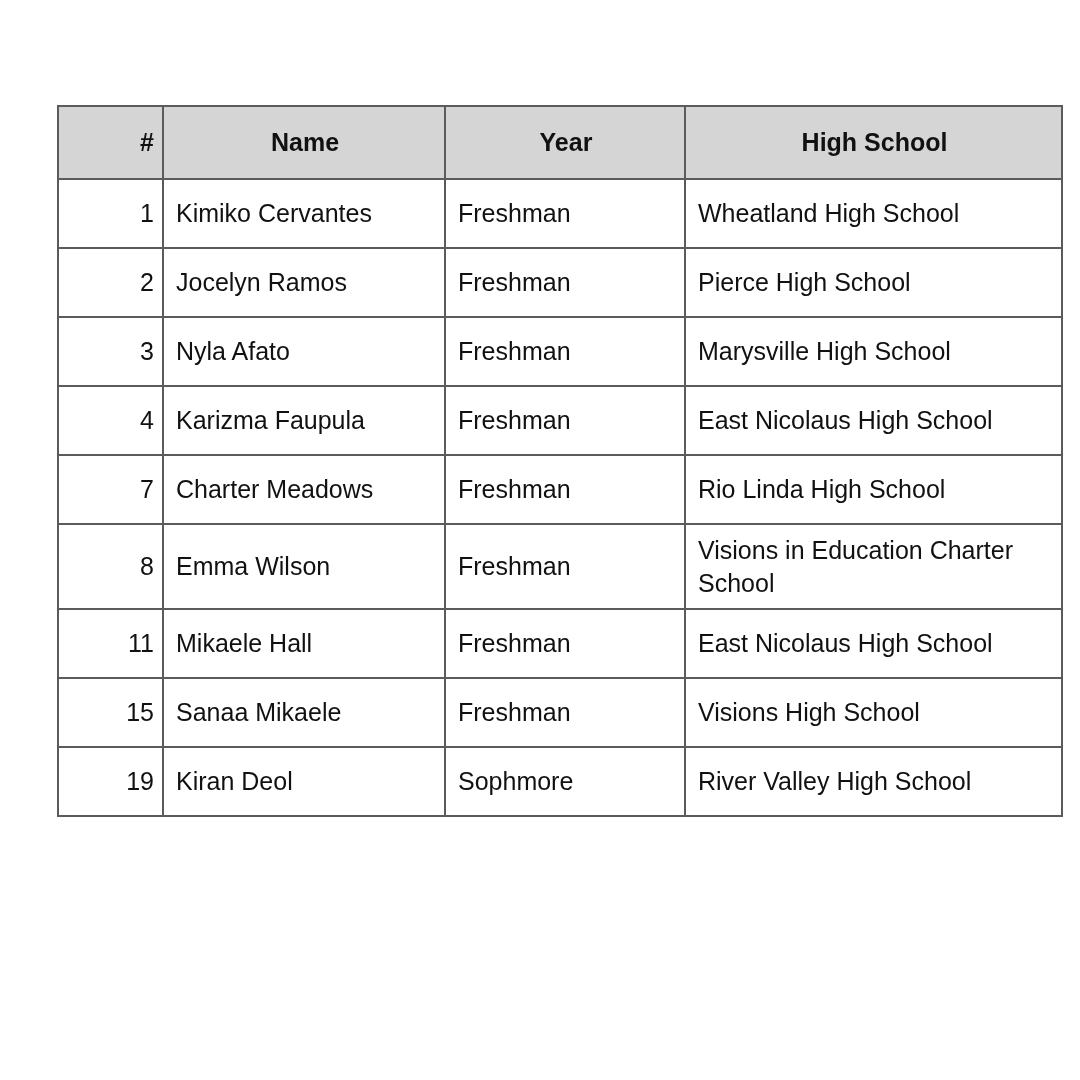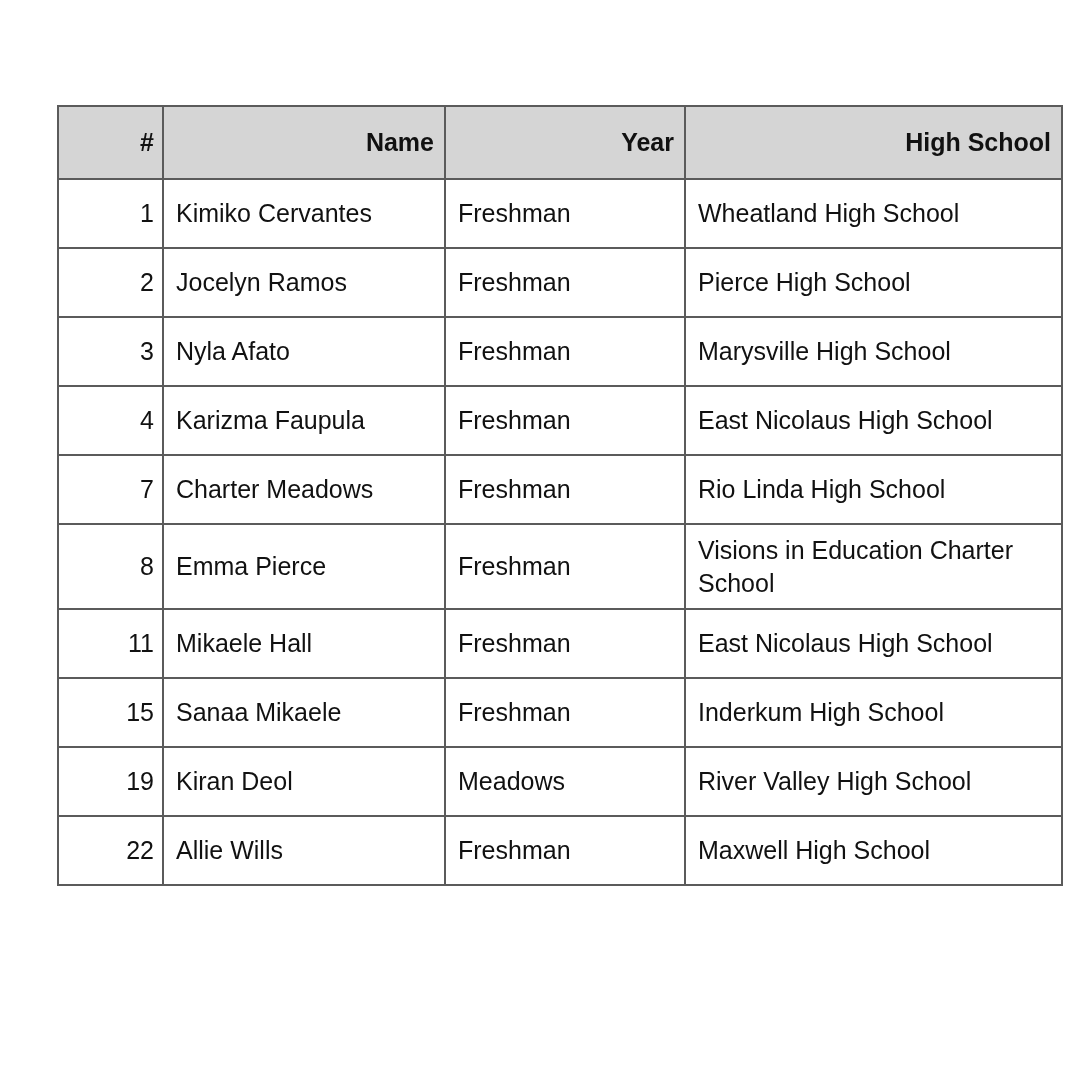--- a/index.html
+++ b/index.html
@@ -31,21 +31,21 @@
   table.roster td {
     border: 2px solid #5b5b5b;
     padding: 9px 10px 9px 12px;
     vertical-align: middle;
     overflow: hidden;
     word-wrap: break-word;
   }
   table.roster thead th {
     background: #d5d5d5;
     font-weight: 700;
-    text-align: right;
+    text-align: center;
     height: 53px; 
   }
   table.roster tbody td {
     background: #ffffff;
     font-weight: 400;
     height: 49px; 
   }
   table.roster .col-num  { width: 105px; }
   table.roster .col-name { width: 282px; }
   table.roster .col-year { width: 240px; }
@@ -101,43 +101,37 @@
           <td>East Nicolaus High School</td>
         </tr>
         <tr>
           <td class="align-right">7</td>
           <td>Charter Meadows</td>
           <td>Freshman</td>
           <td>Rio Linda High School</td>
         </tr>
         <tr>
           <td class="align-right">8</td>
-          <td>Emma Pierce</td>
+          <td>Emma Wilson</td>
           <td>Freshman</td>
           <td>Visions in Education Charter School</td>
         </tr>
         <tr>
           <td class="align-right">11</td>
           <td>Mikaele Hall</td>
           <td>Freshman</td>
           <td>East Nicolaus High School</td>
         </tr>
         <tr>
           <td class="align-right">15</td>
           <td>Sanaa Mikaele</td>
           <td>Freshman</td>
-          <td>Inderkum High School</td>
+          <td>Visions High School</td>
         </tr>
         <tr>
           <td class="align-right">19</td>
           <td>Kiran Deol</td>
-          <td>Meadows</td>
+          <td>Sophmore</td>
           <td>River Valley High School</td>
-        </tr>
-        <tr>
-          <td class="align-right">22</td>
-          <td>Allie Wills</td>
-          <td>Freshman</td>
-          <td>Maxwell High School</td>
         </tr>
       </tbody>
   </table>
 </div>
 
 </body></html>

